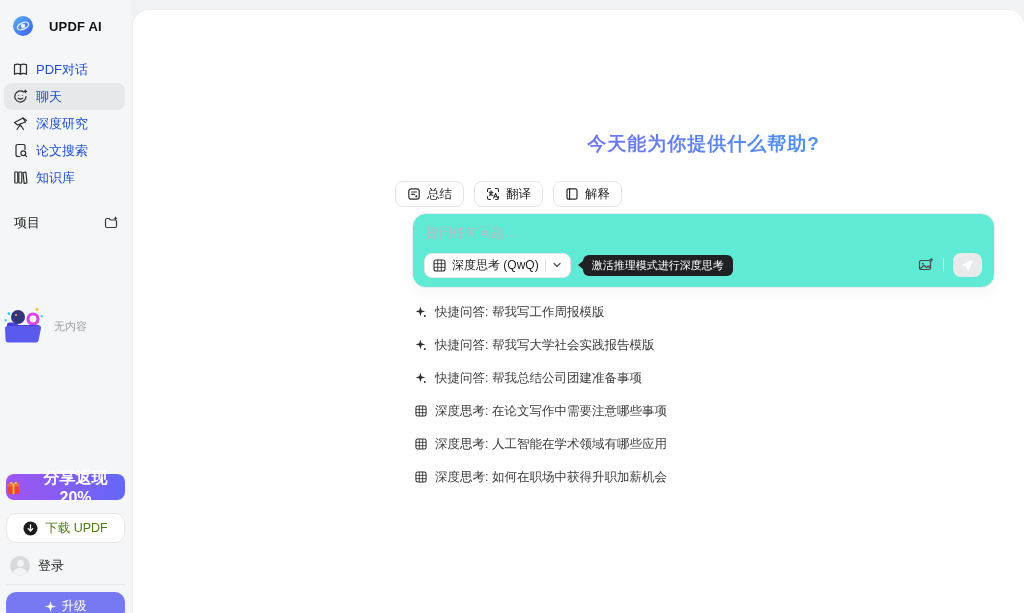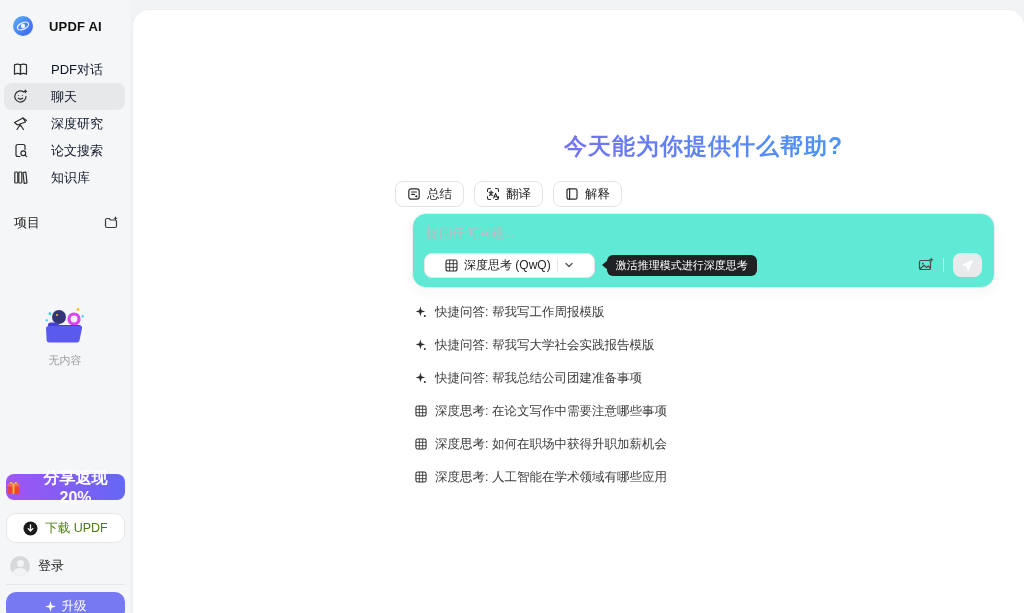--- a/index.html
+++ b/index.html
@@ -13,36 +13,36 @@
 
   
   .sidebar {
     position: absolute; left: 0; top: 0; width: 130px; height: 613px;
     background: #f5f6f7;
   }
   .logo-row { display: flex; align-items: center; gap: 16px; padding: 16px 0 0 13px; }
   .logo-text { font-size: 13px; font-weight: bold; color: #111; letter-spacing: .2px; }
   .nav { margin-top: 20px; display: flex; flex-direction: column; }
   .nav-item {
-    display: flex; align-items: center; gap: 23px;
+    display: flex; align-items: center; gap: 8px;
     height: 27px; margin: 0 5px 0 4px; padding-left: 9px;
-    border-radius: 8px; font-size: 13px; color: #0f172a; cursor: pointer;
+    border-radius: 8px; font-size: 13px; color: #1d4ed8; cursor: pointer;
   }
   .nav-item.selected { background: #e7e8ea; }
   .nav-item svg { flex: 0 0 auto; }
 
   .projects-row {
     display: flex; align-items: center; justify-content: space-between;
     padding: 0 12px 0 14px; margin-top: 22px; height: 20px;
   }
   .projects-label { font-size: 13px; color: #1d1d1d; font-weight: 500; }
 
   .empty-state {
     position: absolute; left: 0; top: 305px; width: 130px;
-    display: flex; flex-direction: column; align-items: center; gap: 6px;
+    display: flex; align-items: center; gap: 6px;
   }
   .empty-text { font-size: 11px; color: #9aa0a6; }
 
   .side-footer { position: absolute; left: 0; bottom: 0; width: 130px; }
   .share-btn {
     position: absolute; left: 6px; bottom: 113px; width: 119px; height: 26px;
     border-radius: 8px; border: none; cursor: pointer;
     background: linear-gradient(90deg, #a055f2, #6467f6);
     color: #fff; font-size: 16px; font-weight: bold;
     display: flex; align-items: center; justify-content: center; gap: 5px;
@@ -76,21 +76,21 @@
   }
 
   
   .main-card {
     position: absolute; left: 133px; top: 10px; width: 891px; height: 603px;
     background: #fff; border-radius: 16px 16px 0 0;
     box-shadow: 0 0 0 1px rgba(0,0,0,0.02);
   }
   .heading {
     position: absolute; left: 279px; top: 121px; width: 583px;
-    text-align: center; font-size: 23px; font-weight: 600; letter-spacing: 1px;
+    text-align: center; font-size: 19px; font-weight: 600; letter-spacing: 1px;
     background: linear-gradient(90deg, #7d6bf0 15%, #38a3f8 95%);
     -webkit-background-clip: text; background-clip: text; color: transparent;
   }
   .actions-row { position: absolute; left: 262px; top: 171px; display: flex; gap: 10px; }
   .action-btn {
     display: flex; align-items: center; gap: 6px;
     border: 1px solid #e4e4e6; background: #fff; border-radius: 8px;
     height: 26px; padding: 0 11px; font-size: 12.5px; color: #1f1f1f; cursor: pointer;
     font-family: inherit;
   }
@@ -106,21 +106,21 @@
     font-family: inherit; font-size: 13px; color: #333;
   }
   .composer textarea::placeholder { color: #b9bcc0; }
   .composer-bottom {
     position: absolute; left: 11px; right: 12px; bottom: 9px; height: 26px;
     display: flex; align-items: center;
   }
   .model-pill {
     display: flex; align-items: center; gap: 6px;
     border: 1px solid #e4e4e6; border-radius: 8px; background: #fff;
-    height: 25px; padding: 0 20px; font-size: 12px; color: #222; cursor: pointer;
+    height: 25px; padding: 0 8px; font-size: 12px; color: #222; cursor: pointer;
     font-family: inherit;
   }
   .model-pill .pill-sep { width: 1px; height: 13px; background: #e3e3e5; }
   .tooltip {
     display: flex; align-items: center; margin-left: 12px; position: relative;
     background: #202124; color: #fff; border-radius: 6px; height: 21px;
     padding: 0 9px; font-size: 11px; white-space: nowrap;
   }
   .tooltip::before {
     content: ""; position: absolute; left: -5px; top: 50%; transform: translateY(-50%);
@@ -405,26 +405,26 @@
       </span>
       <span class="sug-label">深度思考: 在论文写作中需要注意哪些事项</span>
     </div>
     <div class="sug-row">
       <span style="display:flex;">
         <svg width="12" height="12" viewBox="0 0 13 13" fill="none" stroke="#2d2d2d" stroke-width="1.1">
             <rect x="1" y="1" width="11" height="11" rx="2"></rect>
             <path d="M4.7 1 V12 M8.3 1 V12 M1 4.7 H12 M1 8.3 H12" stroke-width="0.9"></path>
           </svg>
       </span>
-      <span class="sug-label">深度思考: 如何在职场中获得升职加薪机会</span>
+      <span class="sug-label">深度思考: 人工智能在学术领域有哪些应用</span>
     </div>
     <div class="sug-row">
       <span style="display:flex;">
         <svg width="12" height="12" viewBox="0 0 13 13" fill="none" stroke="#2d2d2d" stroke-width="1.1">
             <rect x="1" y="1" width="11" height="11" rx="2"></rect>
             <path d="M4.7 1 V12 M8.3 1 V12 M1 4.7 H12 M1 8.3 H12" stroke-width="0.9"></path>
           </svg>
       </span>
-      <span class="sug-label">深度思考: 人工智能在学术领域有哪些应用</span>
+      <span class="sug-label">深度思考: 如何在职场中获得升职加薪机会</span>
     </div>
   </div>
 
 </div>
 
 </body></html>

